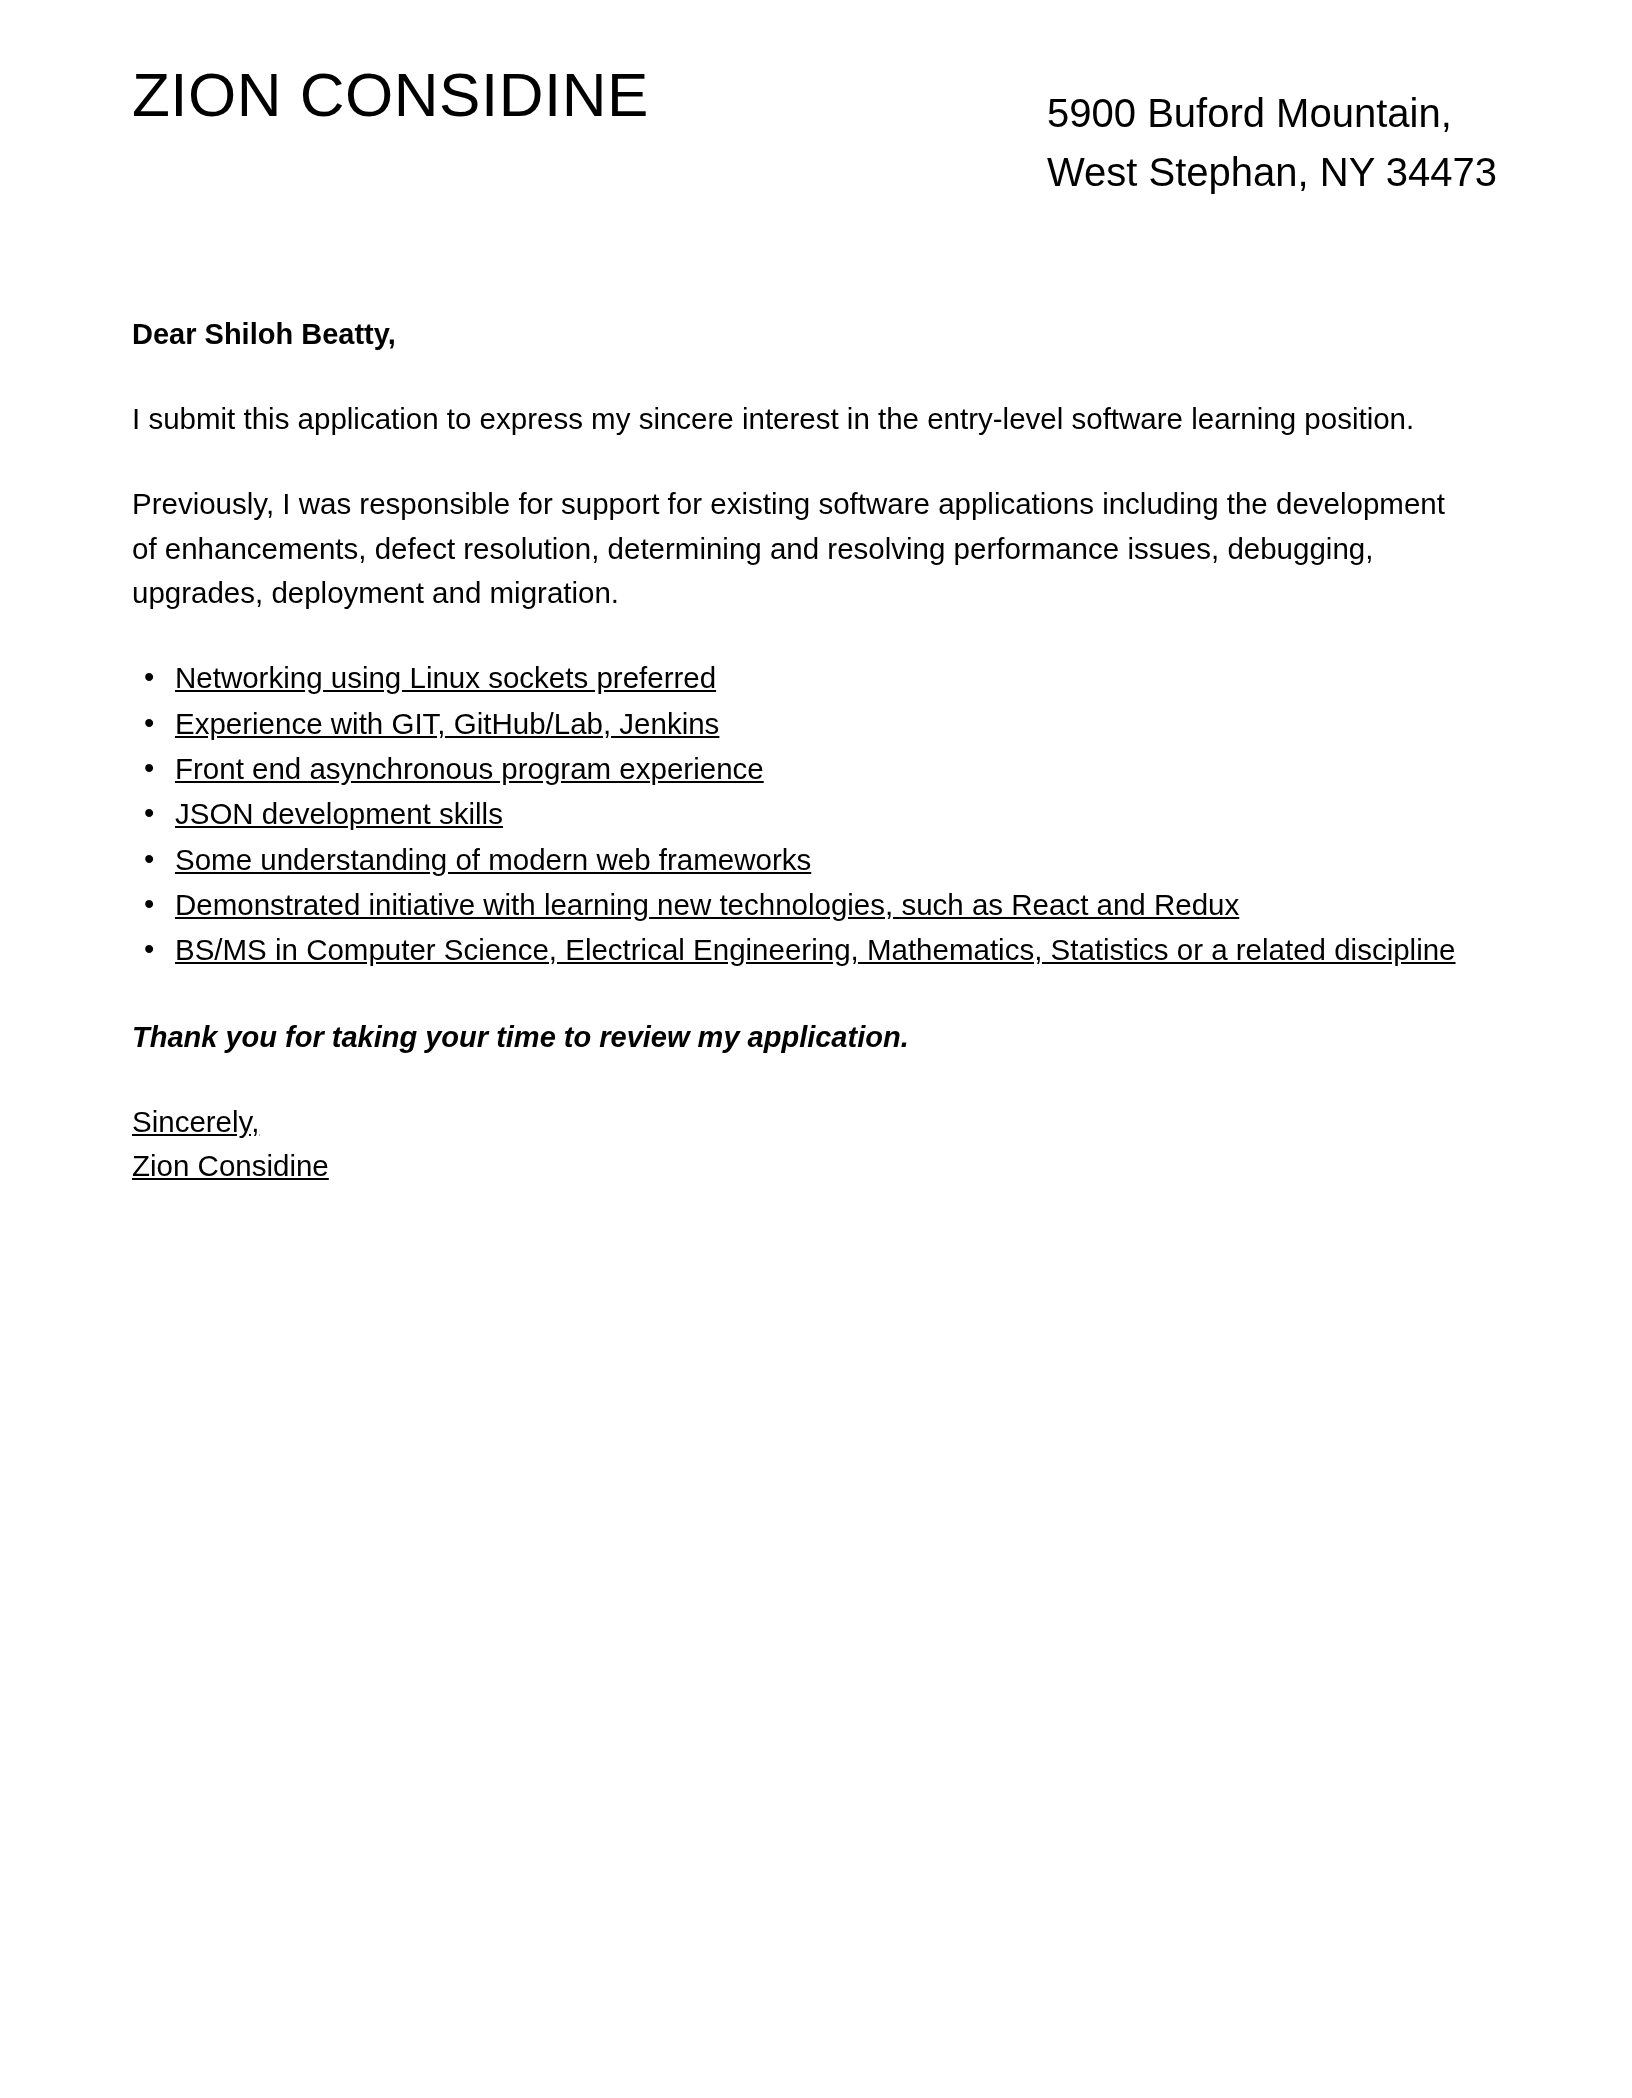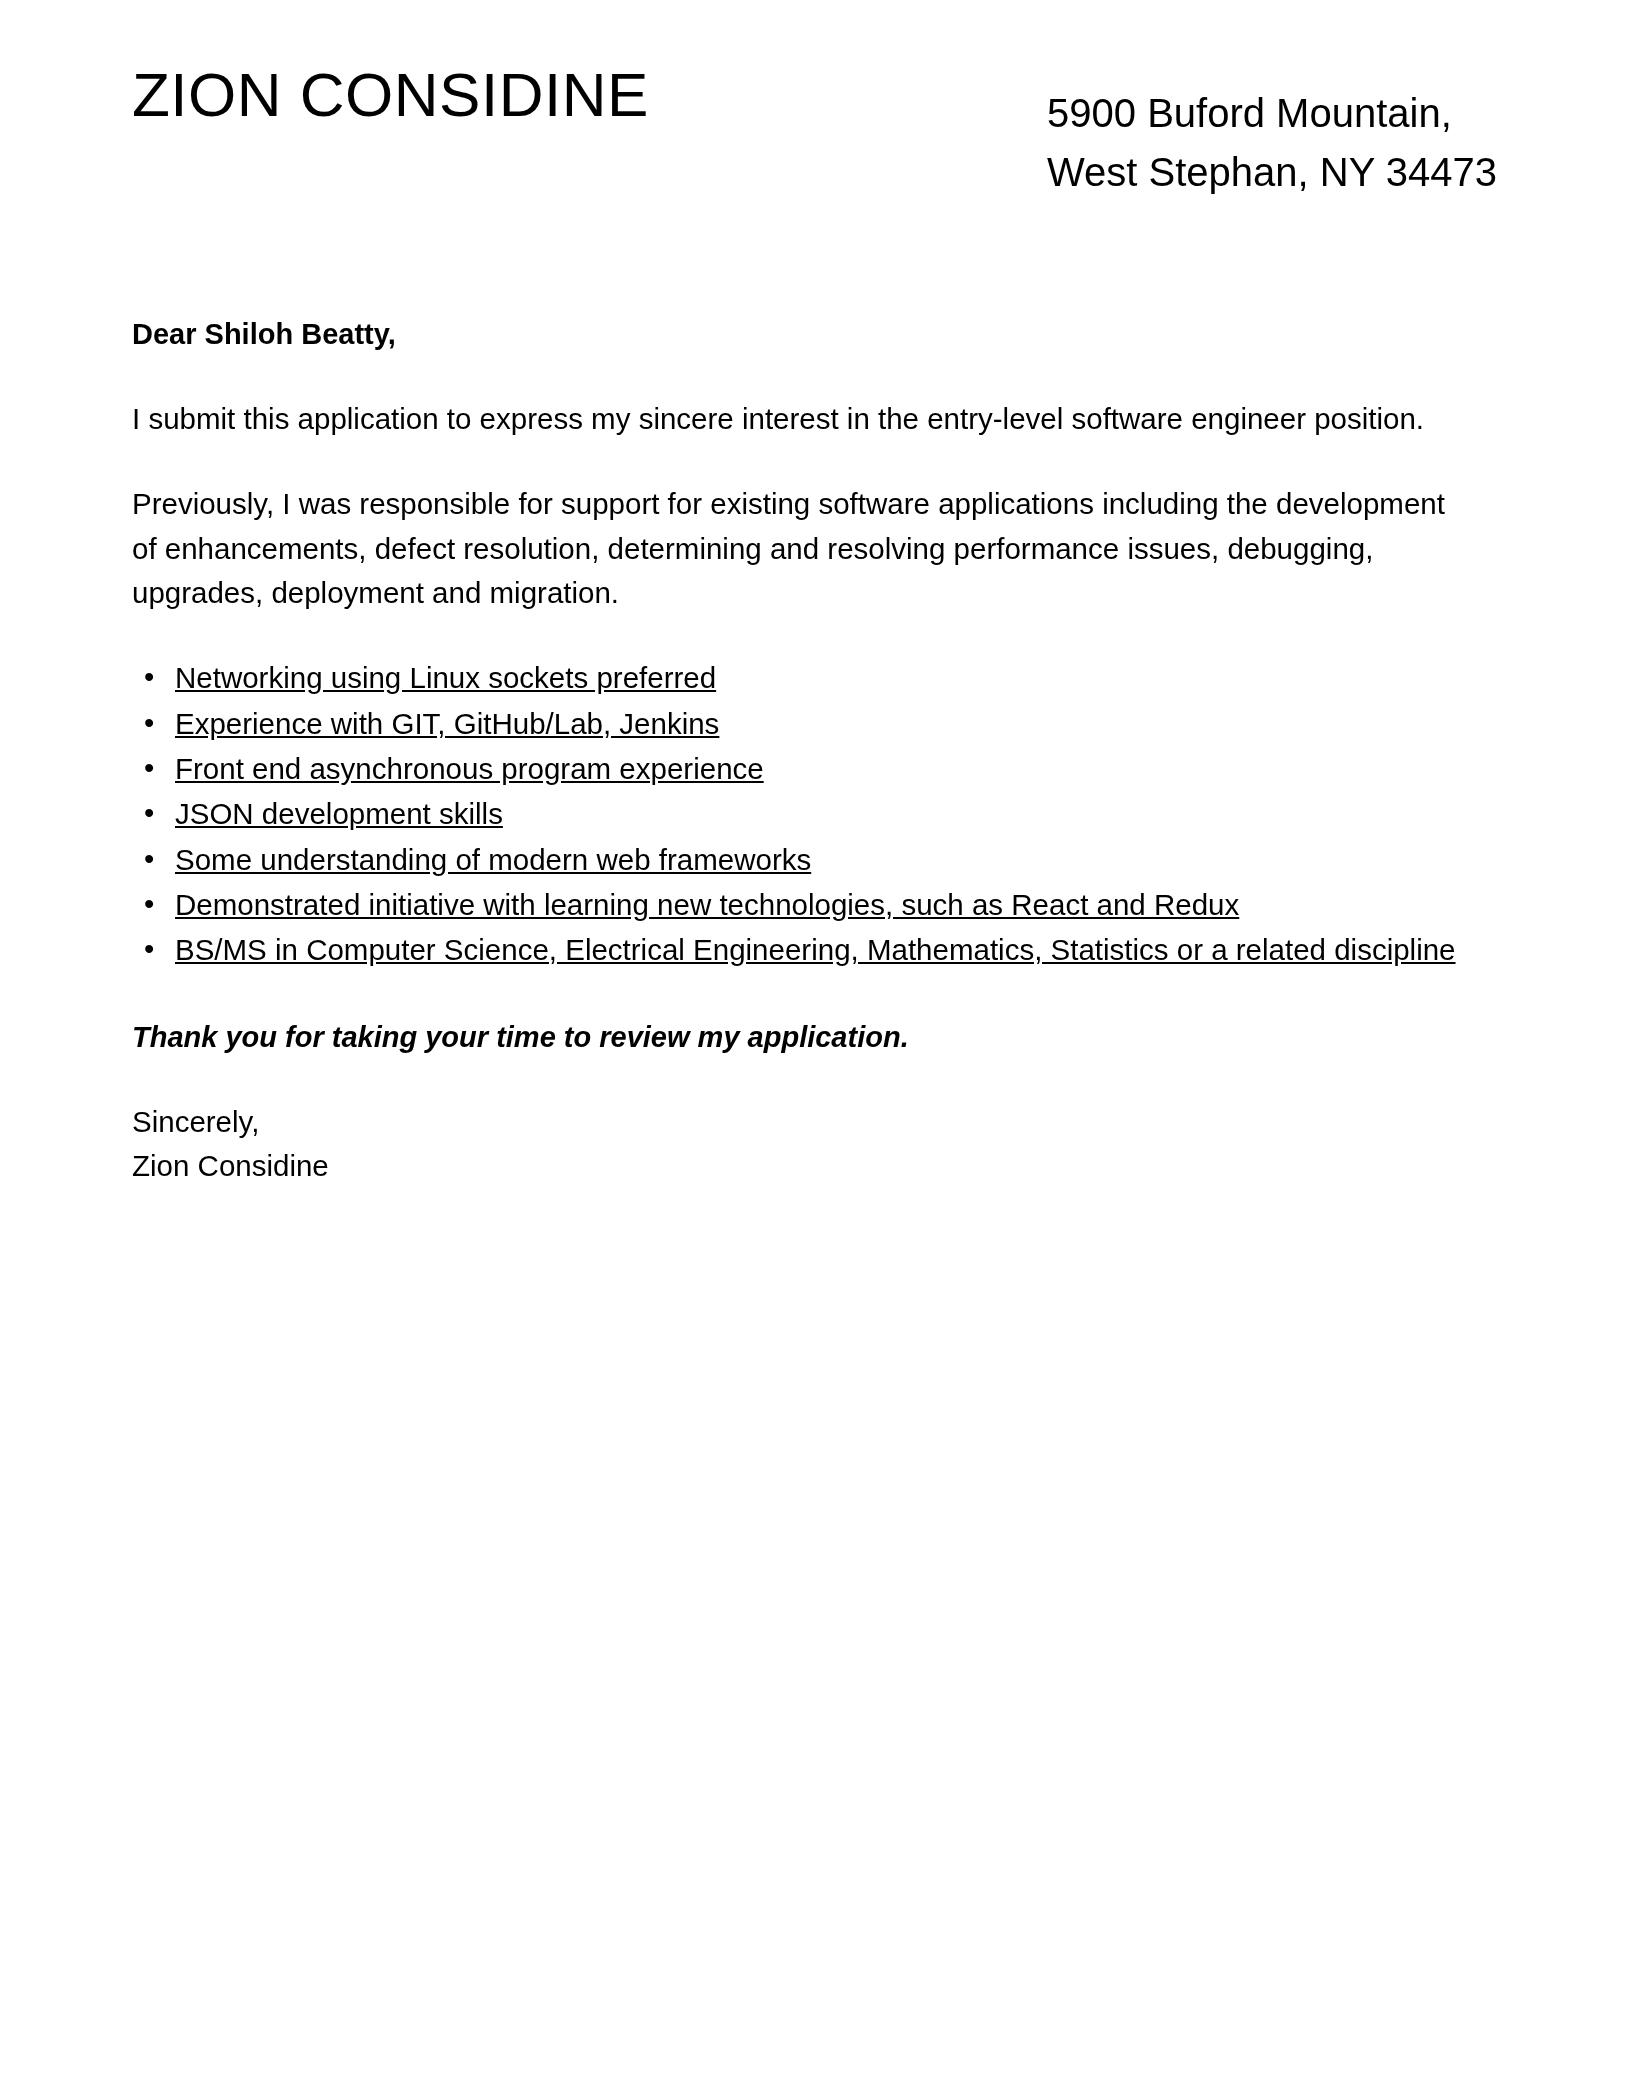--- a/index.html
+++ b/index.html
@@ -108,41 +108,41 @@
     margin-bottom: 42px;
     font-style: italic;
   }
 
   .signoff {
     font-size: 29.5px;
     line-height: 1.48;
   }
 
   .signoff .closing,
-  .signoff .signer { display: block; }
+  .signoff .signer { display: block; text-decoration: underline; }
 </style>
 </head>
 <body>
 
 <div class="page">
 
   <header class="letter-header">
     <h1 class="name-title">ZION CONSIDINE</h1>
 
     <div class="address-block">
       <span class="address-line">5900 Buford Mountain,</span>
       <span class="address-line">West Stephan, NY 34473</span>
     </div>
   </header>
 
   <main class="letter-body">
 
     <p class="salutation">Dear Shiloh Beatty,</p>
 
-    <p class="para">I submit this application to express my sincere interest in the entry-level software engineer position.</p>
+    <p class="para">I submit this application to express my sincere interest in the entry-level software learning position.</p>
 
     <p class="para">Previously, I was responsible for support for existing software applications including the development of enhancements, defect resolution, determining and resolving performance issues, debugging, upgrades, deployment and migration.</p>
 
 
     <ul class="qualifications">
       <li>Networking using Linux sockets preferred</li>
       <li>Experience with GIT, GitHub/Lab, Jenkins</li>
       <li>Front end asynchronous program experience</li>
       <li>JSON development skills</li>
       <li>Some understanding of modern web frameworks</li>

